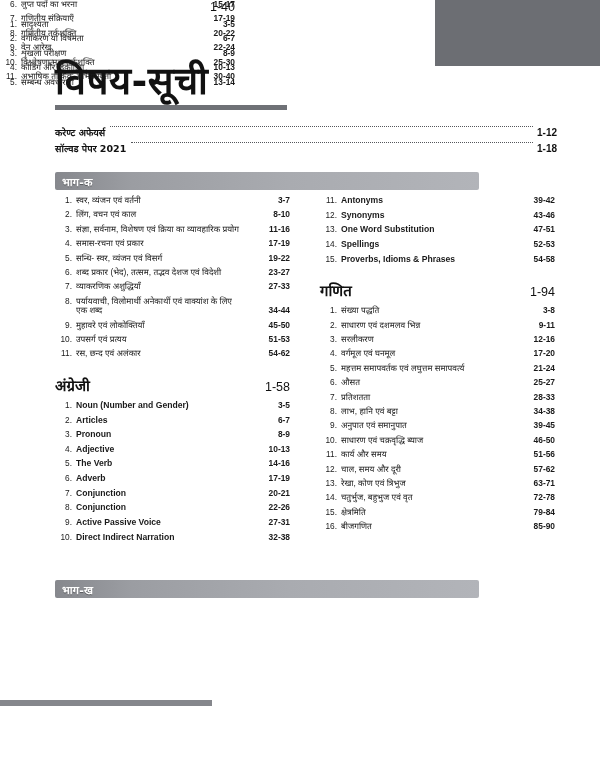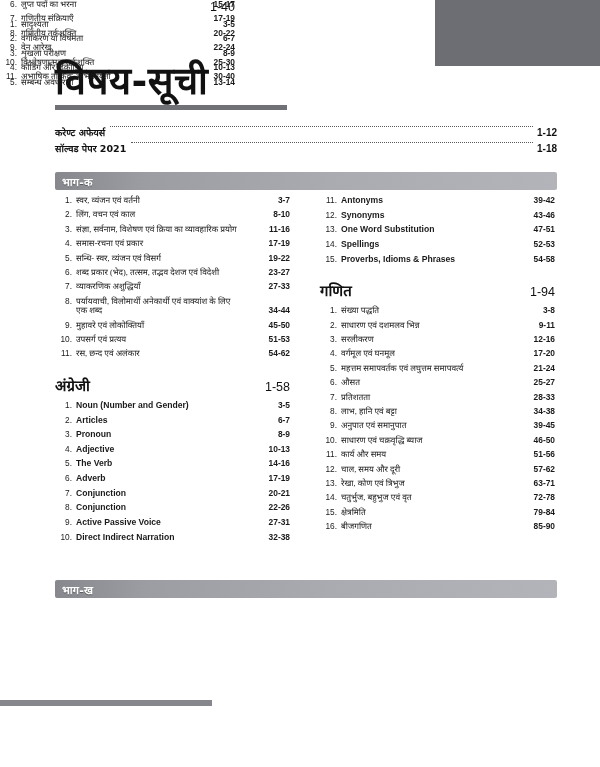--- a/index.html
+++ b/index.html
@@ -94,21 +94,21 @@
     white-space: nowrap;
     font-size: 10px;
     font-weight: bold;
     font-family: "Liberation Sans", sans-serif;
   }
 
   
   .part-bar {
     position: absolute;
     left: 55px;
-    width: 502px;
+    width: 424px;
     height: 18px;
     border-radius: 2px;
     background: linear-gradient(to right, #86888d 0%, #9b9da2 18%, #a9abb0 55%, #b2b4b9 100%);
   }
   .part-bar .part-label {
     position: absolute;
     left: 7px;
     top: 2px;
     font-family: "DejaVu Sans", sans-serif;
     font-size: 11px;
@@ -170,21 +170,21 @@
     padding-right: 4px;
     font-family: "Liberation Sans", sans-serif;
     font-size: 8.3px;
     font-weight: normal;
   }
   .entry .etext {
     flex: 1 1 auto;
     padding-right: 6px;
   }
   .entry.dev .etext {
-    font-family: Liberation Serif, serif;
+    font-family: Liberation Sans, sans-serif;
     font-size: 8.4px;
   }
   .entry.latin .etext {
     font-family: "Liberation Sans", sans-serif;
     font-size: 8.6px;
     font-weight: 600;
   }
   .entry .epages {
     flex: 0 0 auto;
     white-space: nowrap;

